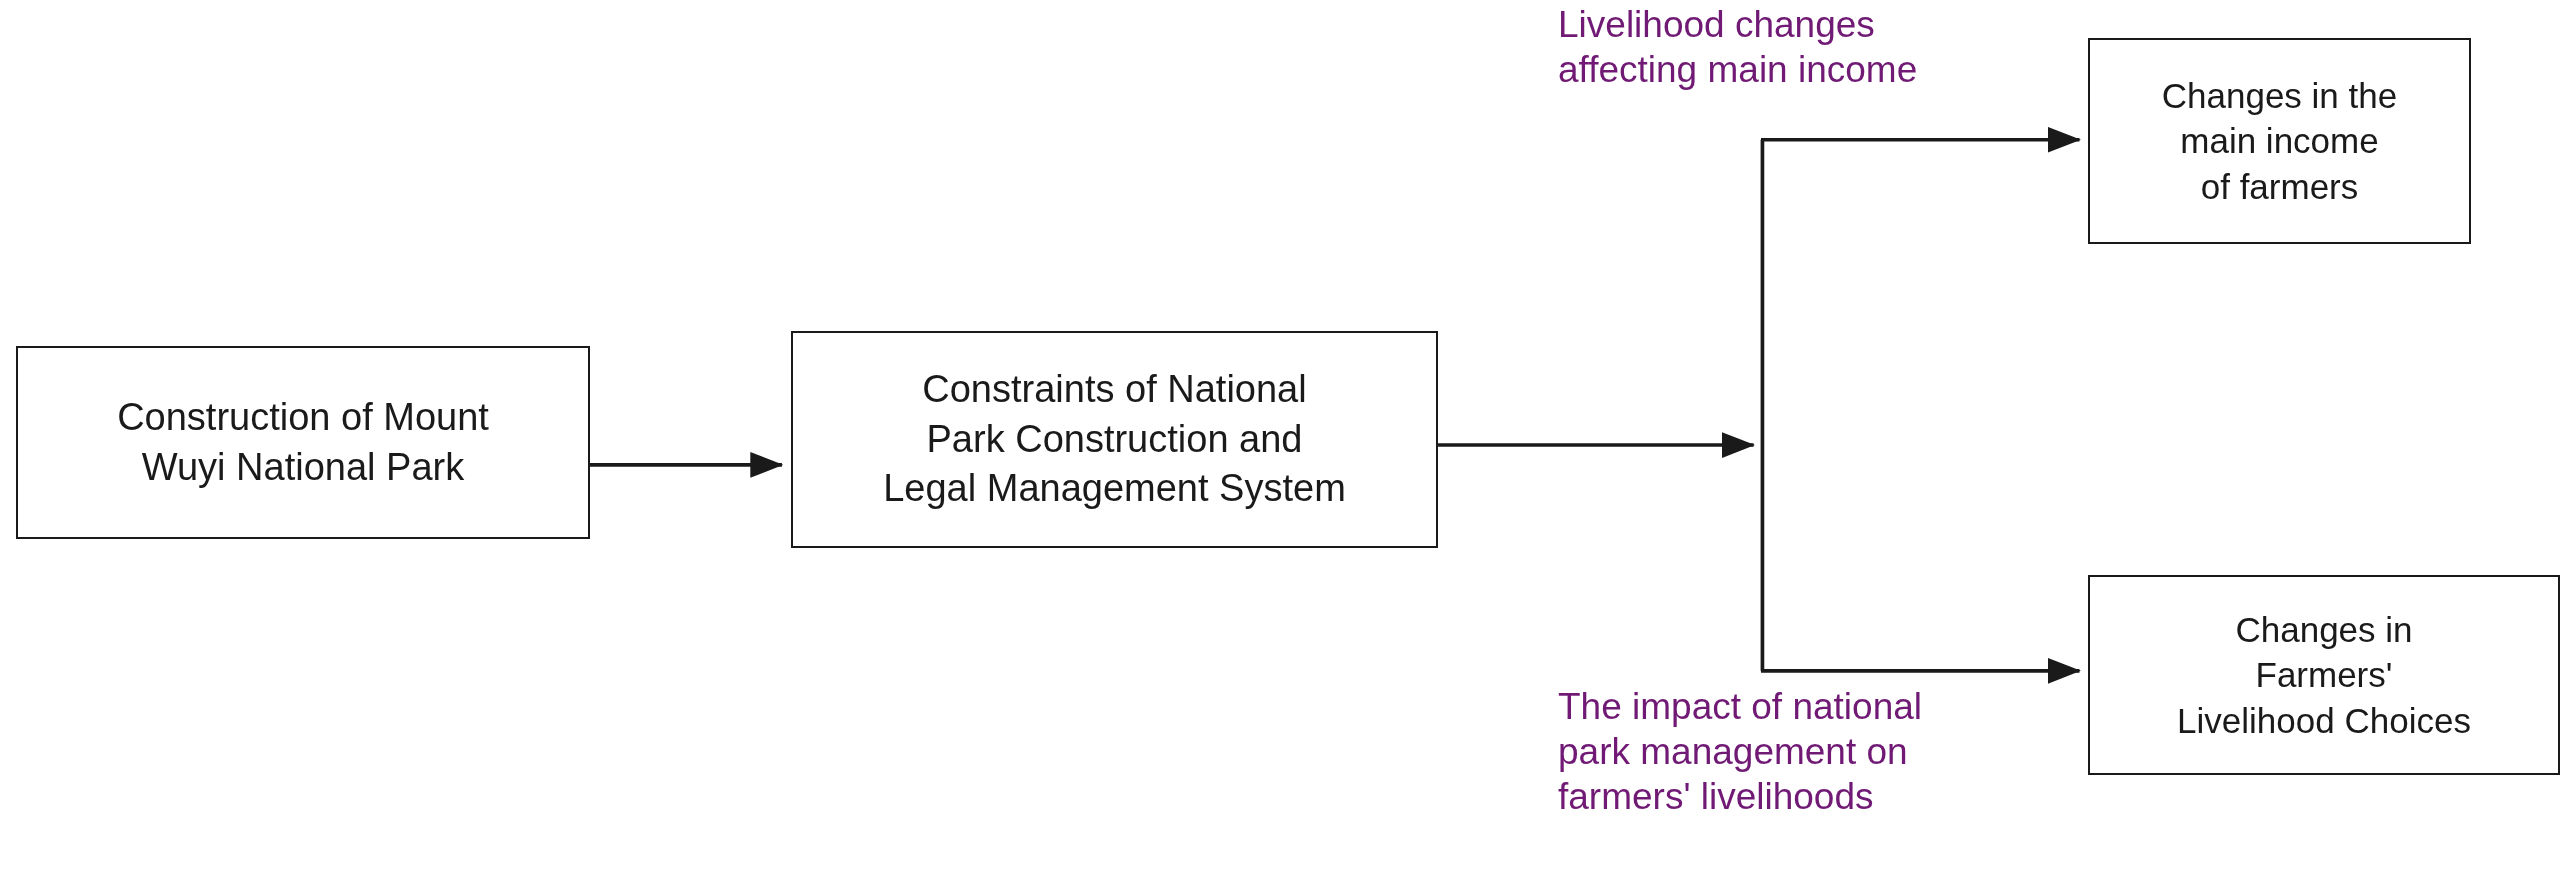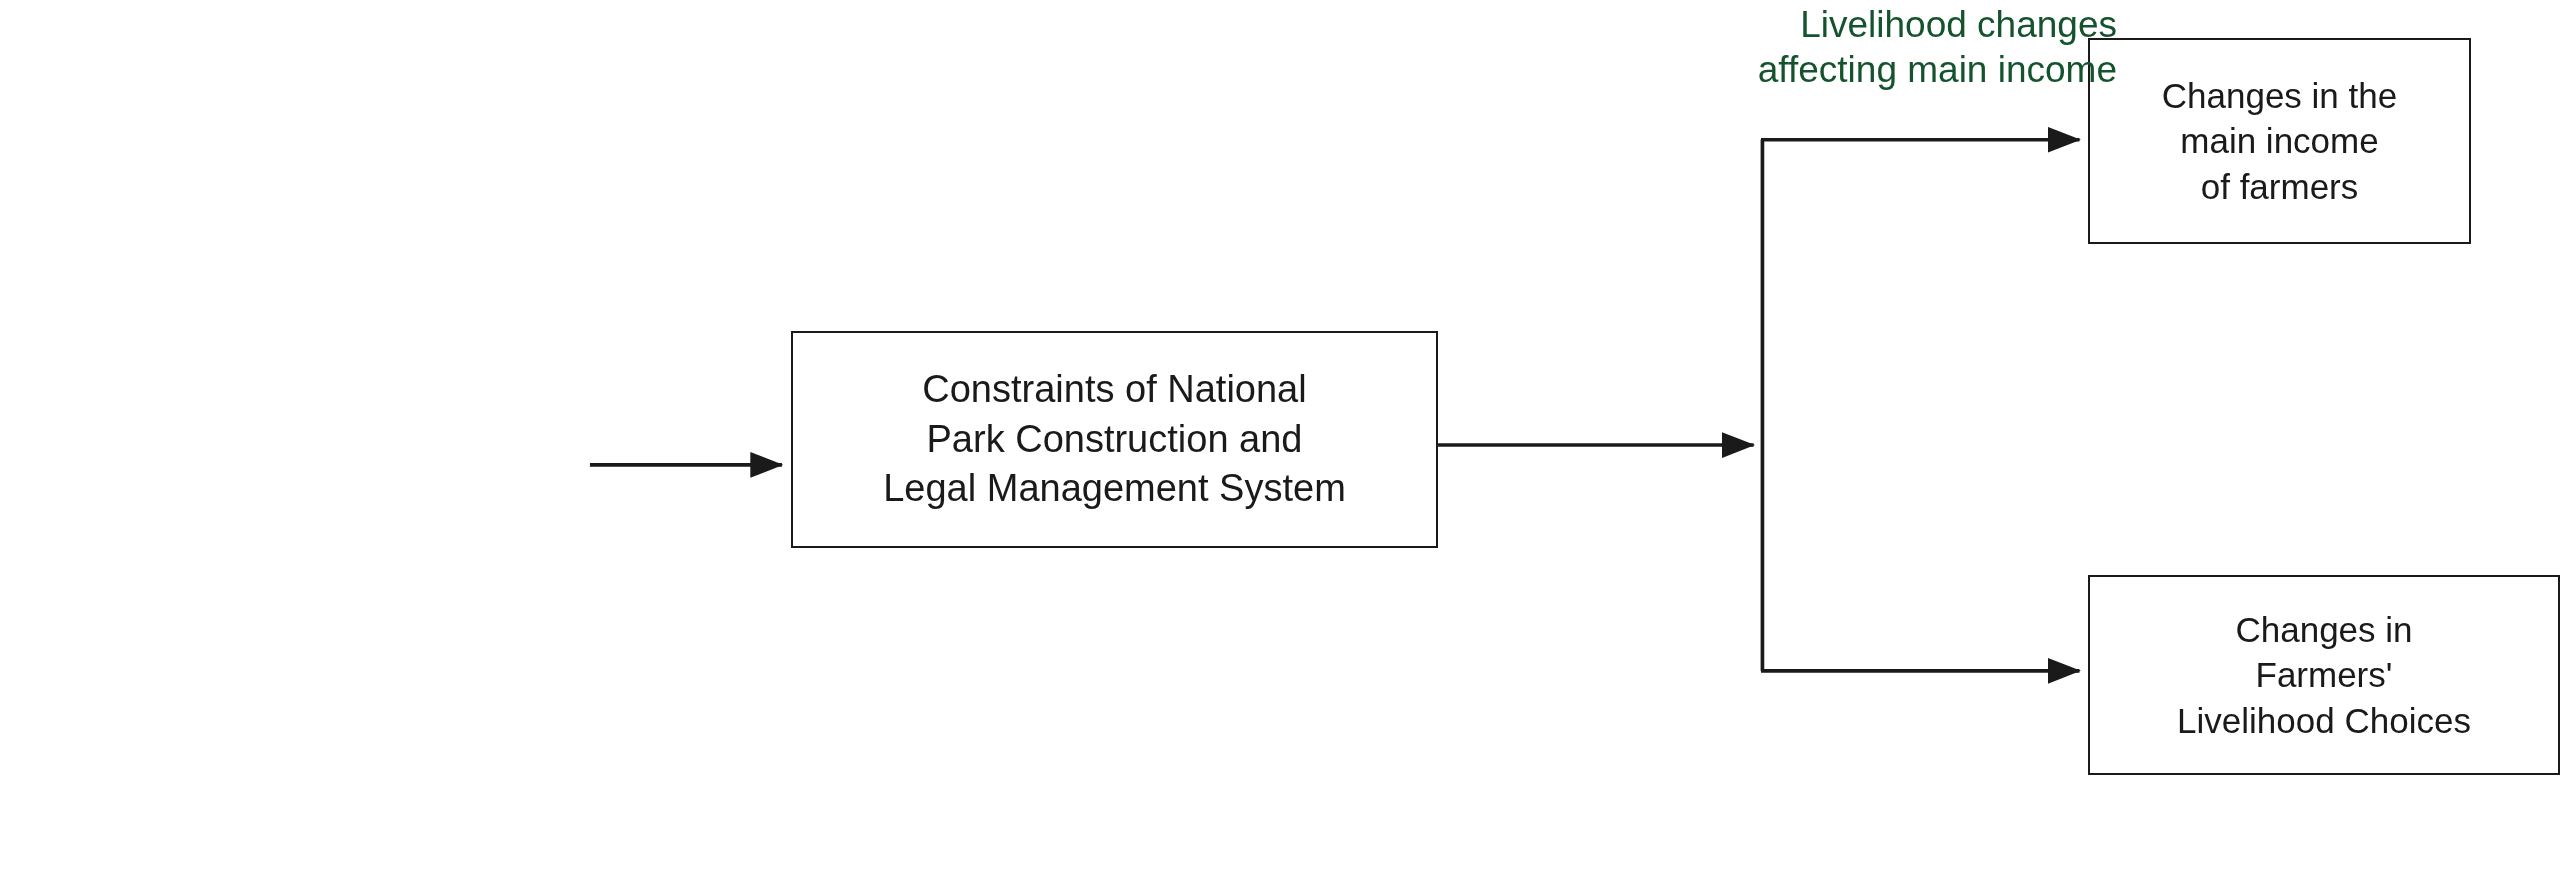--- a/index.html
+++ b/index.html
@@ -49,23 +49,23 @@
   #node-choices {
     left: 2088px; top: 575px; width: 472px;  height: 200px;
     font-size: 35px;
   }
 
   
   .edge-label {
     position: absolute;
     font-size: 37px;
     line-height: 1.22;
-    color: #14532d;
+    color: #701a75;
     white-space: pre-line;
-    text-align: right;
+    text-align: left;
   }
   #label-top    { left: 1558px; top: 1.5px;   width: 559px; }
   #label-bottom { left: 1558px; top: 684px; width: 559px; }
 
   
   #connectors {
     position: absolute;
     left: 0; top: 0;
     width: 2576px; height: 879px;
     pointer-events: none;
@@ -87,31 +87,36 @@
 
     <line x1="1955" y1="605" x2="2384" y2="605" stroke="#1a1a1a" stroke-width="5" marker-end="url(#arrowhead)"></line>
 
     <line x1="2396" y1="190" x2="2396" y2="912" stroke="#1a1a1a" stroke-width="5"></line>
 
     <line x1="2394" y1="190" x2="2827" y2="190" stroke="#1a1a1a" stroke-width="5" marker-end="url(#arrowhead)"></line>
 
     <line x1="2394" y1="912" x2="2827" y2="912" stroke="#1a1a1a" stroke-width="5" marker-end="url(#arrowhead)"></line>
   </svg>
 
+  <div class="node" id="node-construction">Construction of Mount
+Wuyi National Park</div>
 
   <div class="node" id="node-constraints">Constraints of National
 Park Construction and
 Legal Management System</div>
 
   <div class="node" id="node-income">Changes in the
 main income
 of farmers</div>
 
   <div class="node" id="node-choices">Changes in
 Farmers'
 Livelihood Choices</div>
 
   <div class="edge-label" id="label-top">Livelihood changes
 affecting main income</div>
 
+  <div class="edge-label" id="label-bottom">The impact of national
+park management on
+farmers' livelihoods</div>
 
 </div>
 
 
 </body></html>

